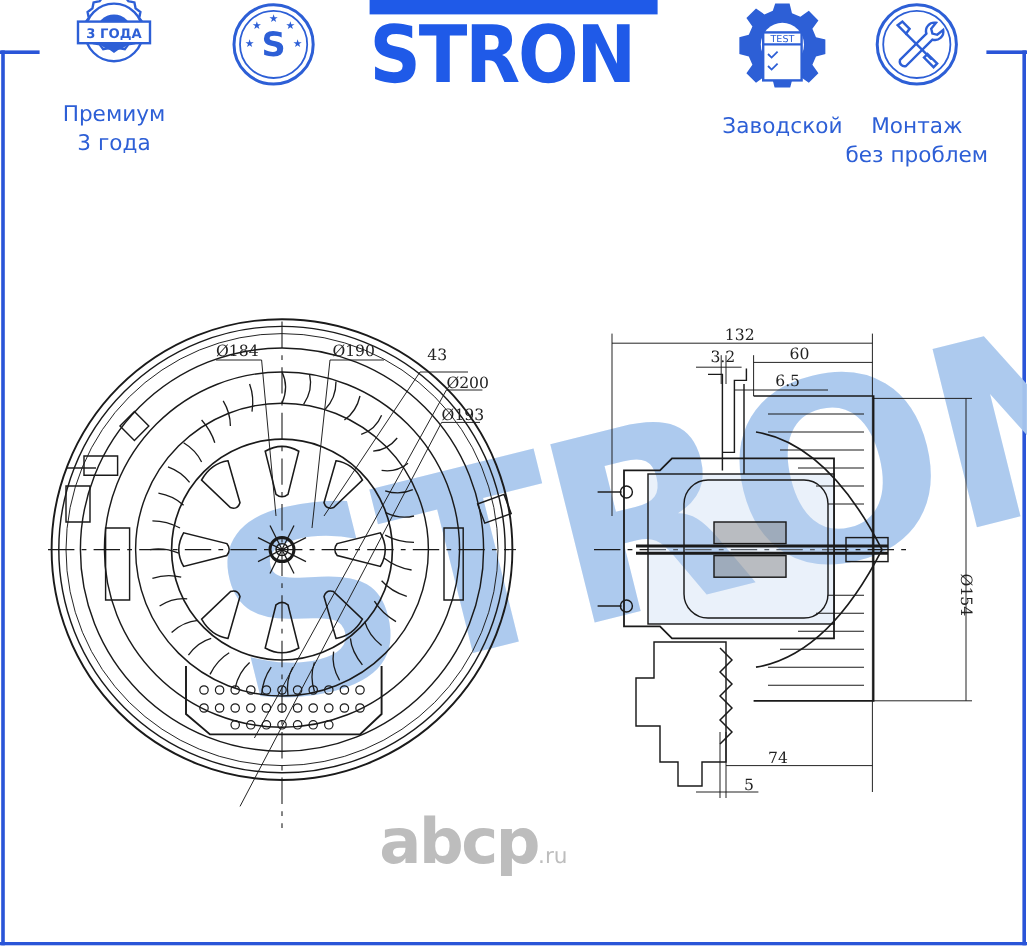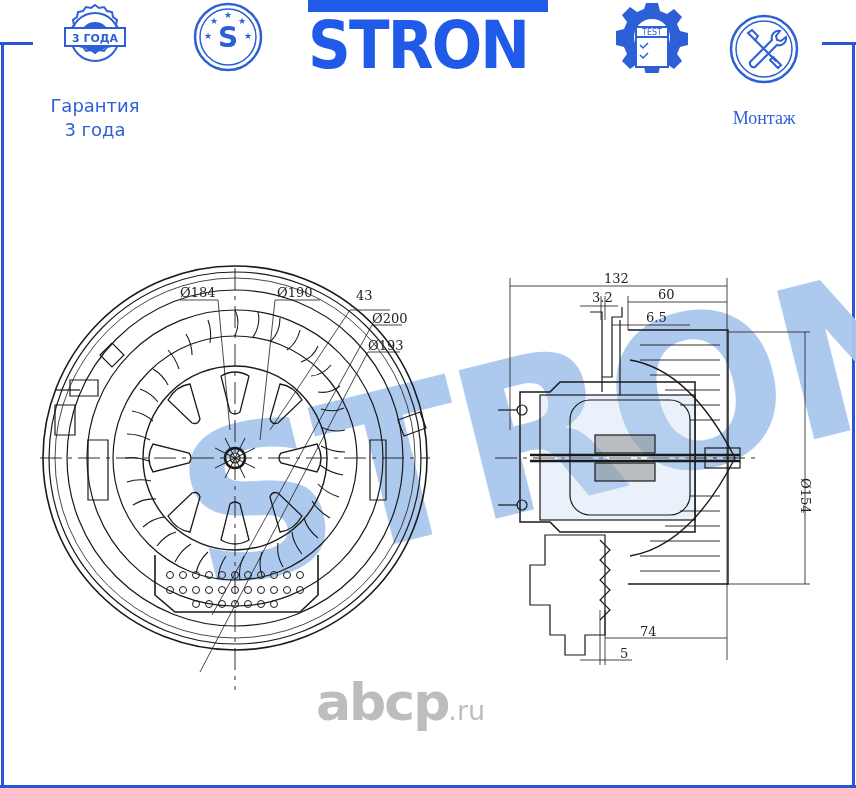--- a/index.html
+++ b/index.html
@@ -7,49 +7,49 @@
   .frame{position:absolute;background:#2a55d8;}
   .feature{position:absolute;text-align:center;color:#2d5fd6;font-size:18px;line-height:24px;font-family:"DejaVu Sans",sans-serif;}
   .feature .icon{position:absolute;left:50%;transform:translateX(-50%);top:-93px;width:72px;height:72px;}
   .logo{position:absolute;left:308px;top:0;width:240px;height:84px;}
   .logo-bar{position:absolute;left:0;top:0;width:240px;height:12px;background:#1f5ae8;}
   .logo-text{position:absolute;left:0;top:8px;width:240px;text-align:center;font-family:"DejaVu Sans",sans-serif;font-weight:bold;font-size:66px;letter-spacing:-2px;color:#1f5ae8;transform:scaleX(0.9);transform-origin:left top;line-height:76px;}
   .watermark{position:absolute;left:160px;top:420px;font-family:"DejaVu Sans",sans-serif;font-weight:bold;font-size:210px;color:#a9c8ee;transform:rotate(-14deg);transform-origin:left top;letter-spacing:-6px;opacity:0.95;line-height:210px;}
   .drawing{position:absolute;left:0;top:0;width:856px;height:788px;}
   .dim{font-family:"DejaVu Serif","Liberation Serif",serif;font-size:13px;fill:#222;}
   .site-logo{position:absolute;left:316px;top:672px;font-family:"DejaVu Sans",sans-serif;font-weight:bold;color:#bdbdbd;font-size:52px;letter-spacing:-2px;line-height:60px;}
-  .site-logo .tld{font-size:27px;font-weight:normal;letter-spacing:0;}
+  .site-logo .tld{font-size:18px;font-weight:normal;letter-spacing:0;}
 </style>
 </head>
 <body>
 
 <div class="frame" style="left:0;top:42px;width:33px;height:3px;"></div>
 <div class="frame" style="left:1px;top:42px;width:3px;height:746px;"></div>
 <div class="frame" style="left:822px;top:42px;width:34px;height:3px;"></div>
 <div class="frame" style="left:852px;top:42px;width:3px;height:746px;"></div>
 <div class="frame" style="left:0;top:785px;width:856px;height:3px;"></div>
 
 <div class="watermark">STRON</div>
 
 <div class="logo">
   <div class="logo-bar"></div>
   <div class="logo-text">STRON</div>
 </div>
 
-<div class="feature" style="left:40px;top:94px;width:110px;">
+<div class="feature" style="left:40px;top:84px;width:110px;">
   <svg class="icon" viewBox="0 0 72 72">
     <g fill="none" stroke="#2d5fd6" stroke-width="2">
       <path d="M36 4 l4 3 5-1 3 4 5 1 1 5 4 3-1 5 3 4-3 4 1 5-4 3-1 5-5 1-3 4-5-1-4 3-4-3-5 1-3-4-5-1-1-5-4-3 1-5-3-4 3-4-1-5 4-3 1-5 5-1 3-4 5 1z"></path>
       <circle cx="36" cy="36" r="24"></circle>
     </g>
     <circle cx="36" cy="36" r="15" fill="#2d5fd6"></circle>
     <rect x="6" y="27" width="60" height="18" fill="#fff" stroke="#2d5fd6" stroke-width="2"></rect>
     <text x="36" y="41" text-anchor="middle" font-family="DejaVu Sans, sans-serif" font-weight="bold" font-size="11" fill="#2d5fd6">3 ГОДА</text>
   </svg>
-  <div>Гарантия</div>
+  <div>Премиум</div>
   <div>3 года</div>
 </div>
 
 <div class="feature" style="left:168px;top:94px;width:120px;">
   <svg class="icon" viewBox="0 0 72 72">
     <circle cx="36" cy="36" r="33" fill="none" stroke="#2d5fd6" stroke-width="2.5"></circle>
     <circle cx="36" cy="36" r="28" fill="none" stroke="#2d5fd6" stroke-width="1.5"></circle>
     <text x="36" y="46" text-anchor="middle" font-family="DejaVu Sans, sans-serif" font-weight="bold" font-size="28" fill="#2d5fd6">S</text>
     <g fill="#2d5fd6" font-size="9" font-family="DejaVu Sans, sans-serif" text-anchor="middle">
       <text x="36" y="17">★</text>
@@ -65,34 +65,36 @@
   <svg class="icon" viewBox="0 0 72 72">
     <g fill="#2d5fd6">
       <path d="M30 2h12l2 8 7 3 7-5 8 8-5 7 3 7 8 2v12l-8 2-3 7 5 7-8 8-7-5-7 3-2 8H30l-2-8-7-3-7 5-8-8 5-7-3-7-8-2V30l8-2 3-7-5-7 8-8 7 5 7-3z"></path>
     </g>
     <circle cx="36" cy="36" r="18" fill="#fff"></circle>
     <rect x="20" y="26" width="32" height="40" fill="#fff" stroke="#2d5fd6" stroke-width="2"></rect>
     <line x1="20" y1="36" x2="52" y2="36" stroke="#2d5fd6" stroke-width="2"></line>
     <text x="36" y="34" text-anchor="middle" font-family="DejaVu Sans, sans-serif" font-size="8" fill="#2d5fd6">TEST</text>
     <path d="M24 44l3 3 5-5M24 54l3 3 5-5" fill="none" stroke="#2d5fd6" stroke-width="1.5"></path>
   </svg>
-</div>
-
-<div class="feature" style="left:698px;top:106px;width:132px;font-family:Liberation Serif, serif;">
+  <div>Заводской</div>
+</div>
+
+<div class="feature" style="left:698px;top:94px;width:132px;">
   <svg class="icon" viewBox="0 0 72 72">
     <circle cx="36" cy="36" r="33" fill="none" stroke="#2d5fd6" stroke-width="2.5"></circle>
     <circle cx="36" cy="36" r="28" fill="none" stroke="#2d5fd6" stroke-width="1.5"></circle>
     <g fill="none" stroke="#2d5fd6" stroke-width="2" stroke-linecap="round">
       <path d="M20 20 l4-3 6 6-3 4z"></path>
       <path d="M27 27 L48 48"></path>
       <path d="M45 44 l8 8 -3 3 -8 -8z"></path>
       <path d="M52 18 a7 7 0 0 0 -8 9 L22 49 a4 4 0 0 0 5 5 L49 32 a7 7 0 0 0 9 -8 l-5 4 -4 -1 -1 -4z"></path>
     </g>
   </svg>
   <div>Монтаж</div>
+  <div>без проблем</div>
 </div>
 
 <svg class="drawing" viewBox="0 0 856 788">
 
   <g fill="none" stroke="#1a1a1a" stroke-width="1.2">
 
     <line x1="40" y1="458" x2="430" y2="458" stroke-dasharray="22 6 4 6" stroke-width="0.9"></line>
     <line x1="235" y1="268" x2="235" y2="690" stroke-dasharray="22 6 4 6" stroke-width="0.9"></line>
 
     <circle cx="235" cy="458" r="192" stroke-width="1.6"></circle>

